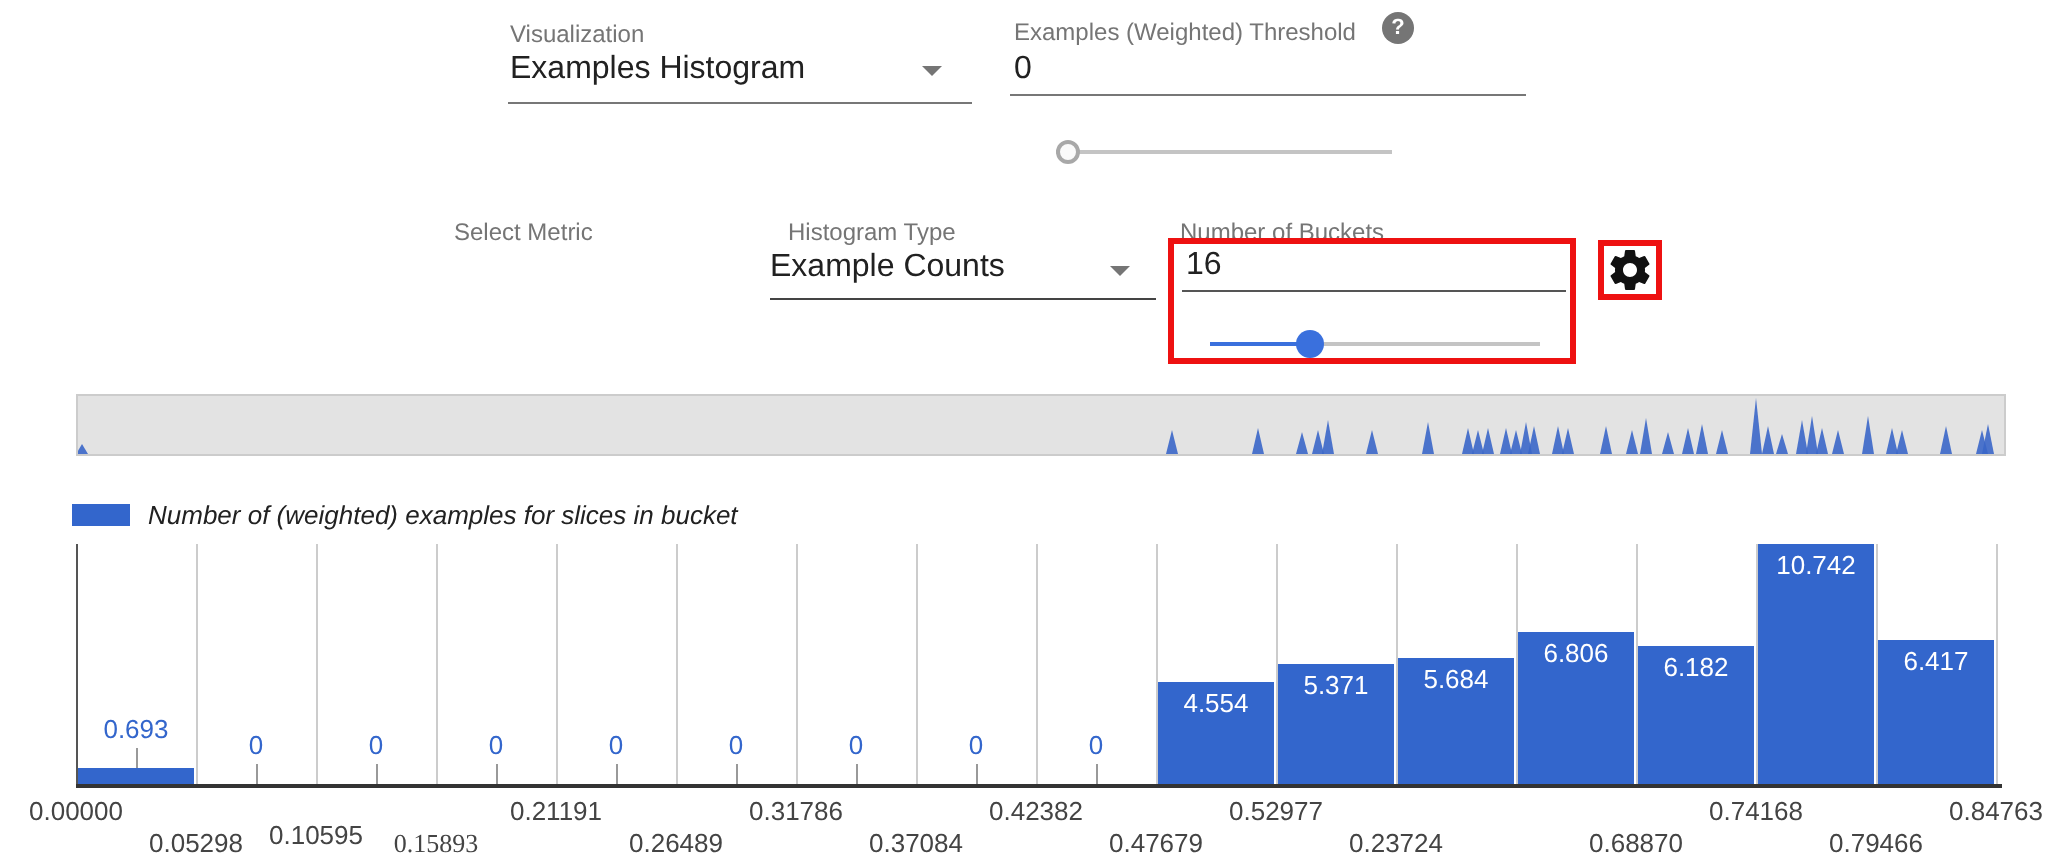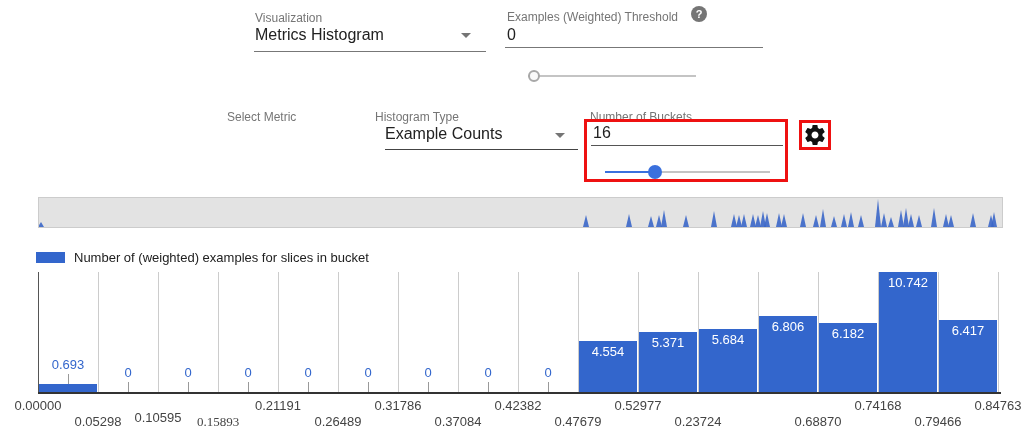--- a/index.html
+++ b/index.html
@@ -15,57 +15,57 @@
                      font-size:16px; color:#212121; background:transparent; outline:none; padding:0 0 3px 2px; }
   .help-circle { width:16px; height:16px; border-radius:50%; background:#757575; color:#fff; font-size:11px;
                  font-weight:bold; text-align:center; line-height:16px; }
   .slider-track { height:2px; background:#c4c4c4; }
   .slider-fill { height:2px; background:#3a70dd; }
   .thumb-open { width:12px; height:12px; border-radius:50%; background:#fafafa; border:2px solid #a8a8a8; }
   .thumb-filled { width:14px; height:14px; border-radius:50%; background:#3a70dd; }
   .redbox { border:3px solid #ee1111; }
   .strip { background:#e3e3e3; border:1px solid #cccccc; }
   .legend-swatch { background:#3366cc; }
-  .legend-text { font-size:13px; color:#212121; white-space:nowrap; }
+  .legend-text { font-size:13px; color:#212121; white-space:nowrap;font-style:italic; }
   .gridline { position:absolute; width:1px; background:#cccccc; }
   .axisline { background:#555; }
   .baseline { position:absolute; background:#333; }
   .bar { position:absolute; background:#3366cc; }
   .bar-label-in { position:absolute; color:#ffffff; font-size:13px; text-align:center; white-space:nowrap; }
   .bar-label-out { position:absolute; color:#3366cc; font-size:13px; text-align:center; white-space:nowrap; }
   .stem { position:absolute; width:1px; background:#999; }
   .xlab { position:absolute; color:#444; font-size:13px; text-align:center; white-space:nowrap; }
 </style>
 </head>
 <body>
 
 <div id="app">
 
   <div class="abs" style="left:255px; top:8px;text-align:right;">
     <span class="ctl-label">Visualization</span>
   </div>
   <div class="abs" style="left:255px; top:26px; width:231px;">
-    <span class="ctl-value">Metrics Histogram</span>
+    <span class="ctl-value">Examples Histogram</span>
     <div class="dd-arrow abs" style="left:206px; top:7px;"></div>
     <div class="underline abs" style="left:-1px; top:25px; width:232px;"></div>
   </div>
 
   <div class="abs" style="left:507px; top:7px;">
     <span class="ctl-label">Examples (Weighted) Threshold</span>
   </div>
   <div class="abs help-circle" style="left:691px; top:6px;">?</div>
   <input class="underline-input abs" style="left: 505px; top: 26px; width: 258px;" value="0">
   <div class="abs slider-track" style="left:528px; top:75px; width:168px;"></div>
   <div class="abs thumb-open" style="left:528px; top:70px;"></div>
 
   <div class="abs" style="left:227px; top:107px;">
     <span class="ctl-label">Select Metric</span>
   </div>
 
-  <div class="abs" style="left:375px; top:107px;">
+  <div class="abs" style="left:394px; top:107px;">
     <span class="ctl-label">Histogram Type</span>
   </div>
   <div class="abs" style="left:590px; top:107px;">
     <span class="ctl-label">Number of Buckets</span>
   </div>
 
   <div class="abs" style="left:385px; top:125px; width:193px;">
     <span class="ctl-value">Example Counts</span>
     <div class="dd-arrow abs" style="left:170px; top:8px;"></div>
     <div class="underline abs" style="left:0px; top:24px; width:193px; background:#444;"></div>

